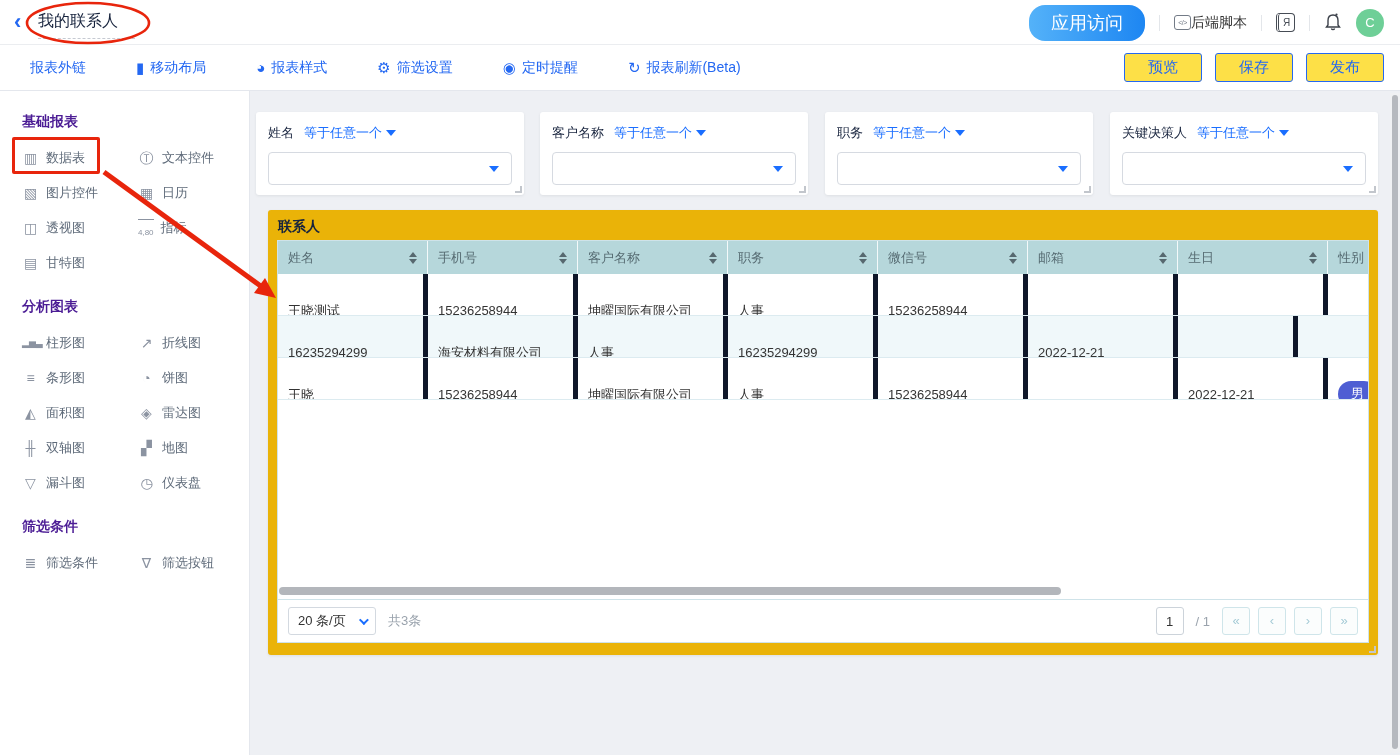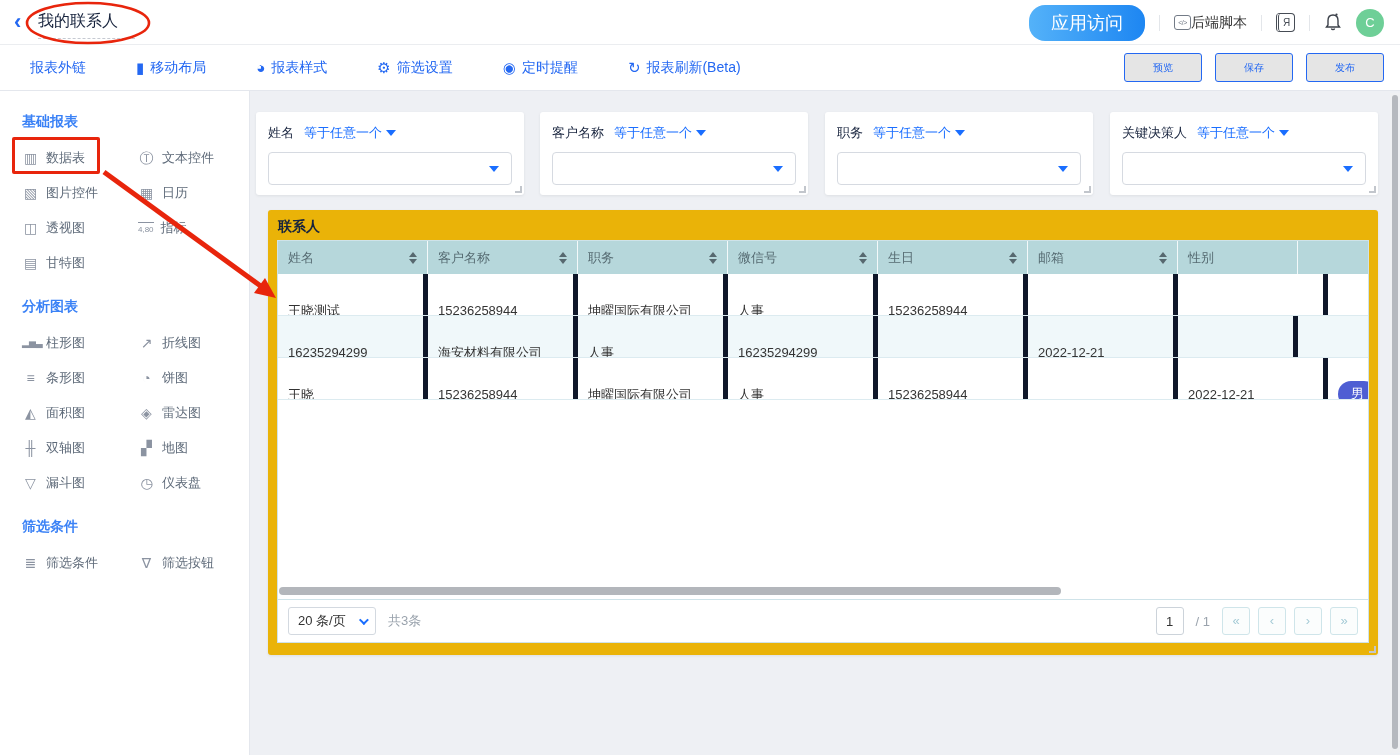--- a/index.html
+++ b/index.html
@@ -18,29 +18,29 @@
   .book-ic { display:inline-flex; align-items:center; justify-content:center; width:19px; height:19px; border:1.5px solid #464c55; border-left:3.5px double #464c55; border-radius:4px; font-size:10px; color:#464c55; cursor:pointer; }
   .bell-ic { cursor:pointer; display:flex; }
   .avatar { width:28px; height:28px; border-radius:50%; background:#6ecf97; color:#fff; font-size:13px; display:flex; align-items:center; justify-content:center; cursor:pointer; }
 
   
   .toolbar { position:absolute; left:0; top:45px; width:1400px; height:46px; background:#fff; border-bottom:1px solid #e4e7ed; display:flex; align-items:center; z-index:4; }
   .tb-left { display:flex; align-items:center; gap:50px; margin-left:30px; }
   .tb-item { display:flex; align-items:center; gap:6px; color:#2468f2; font-size:14px; cursor:pointer; }
   .tb-item .ic { font-size:15px; line-height:1; }
   .tb-right { margin-left:auto; margin-right:16px; display:flex; gap:13px; }
-  .tb-btn { width:78px; height:29px; background:#e5e5e5; border:1px solid #2468f2; border-radius:3px; color:#2468f2; font-size:10px; cursor:pointer; }
+  .tb-btn { width:78px; height:29px; background:#fde047; border:1px solid #2468f2; border-radius:3px; color:#2468f2; font-size:15px; cursor:pointer; }
 
   
   .sidebar { position:absolute; left:0; top:91px; width:250px; bottom:0; background:#fff; border-right:1px solid #e4e7ed; padding:22px 0 0 22px; z-index:2; }
-  .s-sec-title { font-size:14px; font-weight:bold; color:#3b82f6; margin-bottom:18px; }
+  .s-sec-title { font-size:14px; font-weight:bold; color:#4c1d95; margin-bottom:18px; }
   .s-grid { display:grid; grid-template-columns:116px 1fr; row-gap:17px; margin-bottom:26px; }
   .s-item { display:flex; align-items:center; gap:7px; font-size:13px; color:#5f6b7a; cursor:pointer; }
   .s-item .ic { color:#8b93a1; font-size:14px; width:17px; text-align:center; line-height:1; }
-  .s-item .ic.icon-text { font-size:8px; border-top:1px solid #8b93a1; width:auto; padding-top:3px; letter-spacing:0; }
+  .s-item .ic.icon-text { font-size:8px; border-top:1px solid #8b93a1; width:auto; padding-top:9px; letter-spacing:0; }
 
   
   .canvas { position:absolute; left:250px; top:91px; width:1150px; bottom:0; background:#eef0f4; z-index:1; }
   .vscroll { position:absolute; right:0; top:2px; bottom:2px; width:10px; background:#f0f1f3; }
   .vscroll .thumb { position:absolute; left:2px; right:2px; top:2px; bottom:4px; background:#b6b9be; border-radius:4px; }
 
   .fcard { position:absolute; top:21px; height:83px; width:268px; background:#fff; border-radius:3px; box-shadow:0 1px 3px rgba(31,35,41,.08); }
   .fcard .frow { position:absolute; left:12px; top:12px; display:flex; align-items:center; gap:10px; font-size:13px; }
   .fcard .flabel { color:#17233d; }
   .fcard .fop { color:#1a6eff; cursor:pointer; display:flex; align-items:center; gap:4px; }
@@ -288,20 +288,27 @@
     <div class="t-title">联系人</div>
     <div class="t-widget">
       <div class="t-head">
         <div class="th c0">
             <span>姓名</span>
             <span class="sort">
               <i class="up"></i>
               <i class="dn"></i>
             </span>
           </div>
+        <div class="th c1">
+            <span>手机号</span>
+            <span class="sort">
+              <i class="up"></i>
+              <i class="dn"></i>
+            </span>
+          </div>
         <div class="th c2">
             <span>客户名称</span>
             <span class="sort">
               <i class="up"></i>
               <i class="dn"></i>
             </span>
           </div>
         <div class="th c3">
             <span>职务</span>
             <span class="sort">
@@ -309,29 +316,29 @@
               <i class="dn"></i>
             </span>
           </div>
         <div class="th c4">
             <span>微信号</span>
             <span class="sort">
               <i class="up"></i>
               <i class="dn"></i>
             </span>
           </div>
+        <div class="th c5">
+            <span>邮箱</span>
+            <span class="sort">
+              <i class="up"></i>
+              <i class="dn"></i>
+            </span>
+          </div>
         <div class="th c6">
             <span>生日</span>
-            <span class="sort">
-              <i class="up"></i>
-              <i class="dn"></i>
-            </span>
-          </div>
-        <div class="th c5">
-            <span>邮箱</span>
             <span class="sort">
               <i class="up"></i>
               <i class="dn"></i>
             </span>
           </div>
         <div class="th c7">
             <span>性别</span>
           </div>
       </div>
       <div class="t-row">

